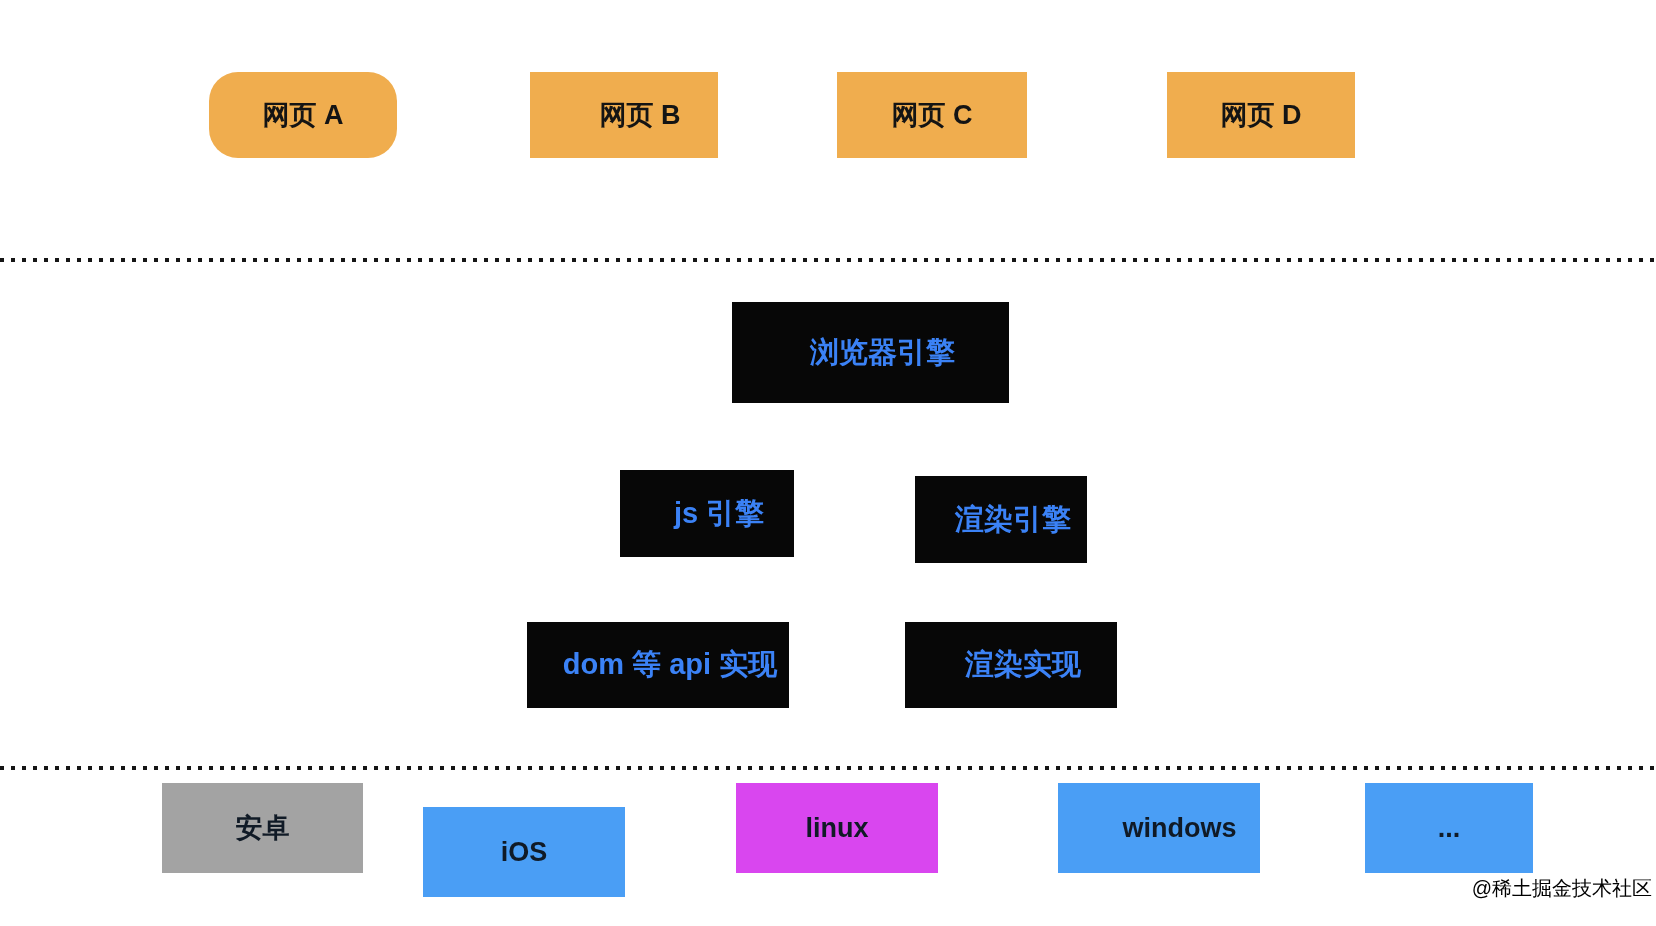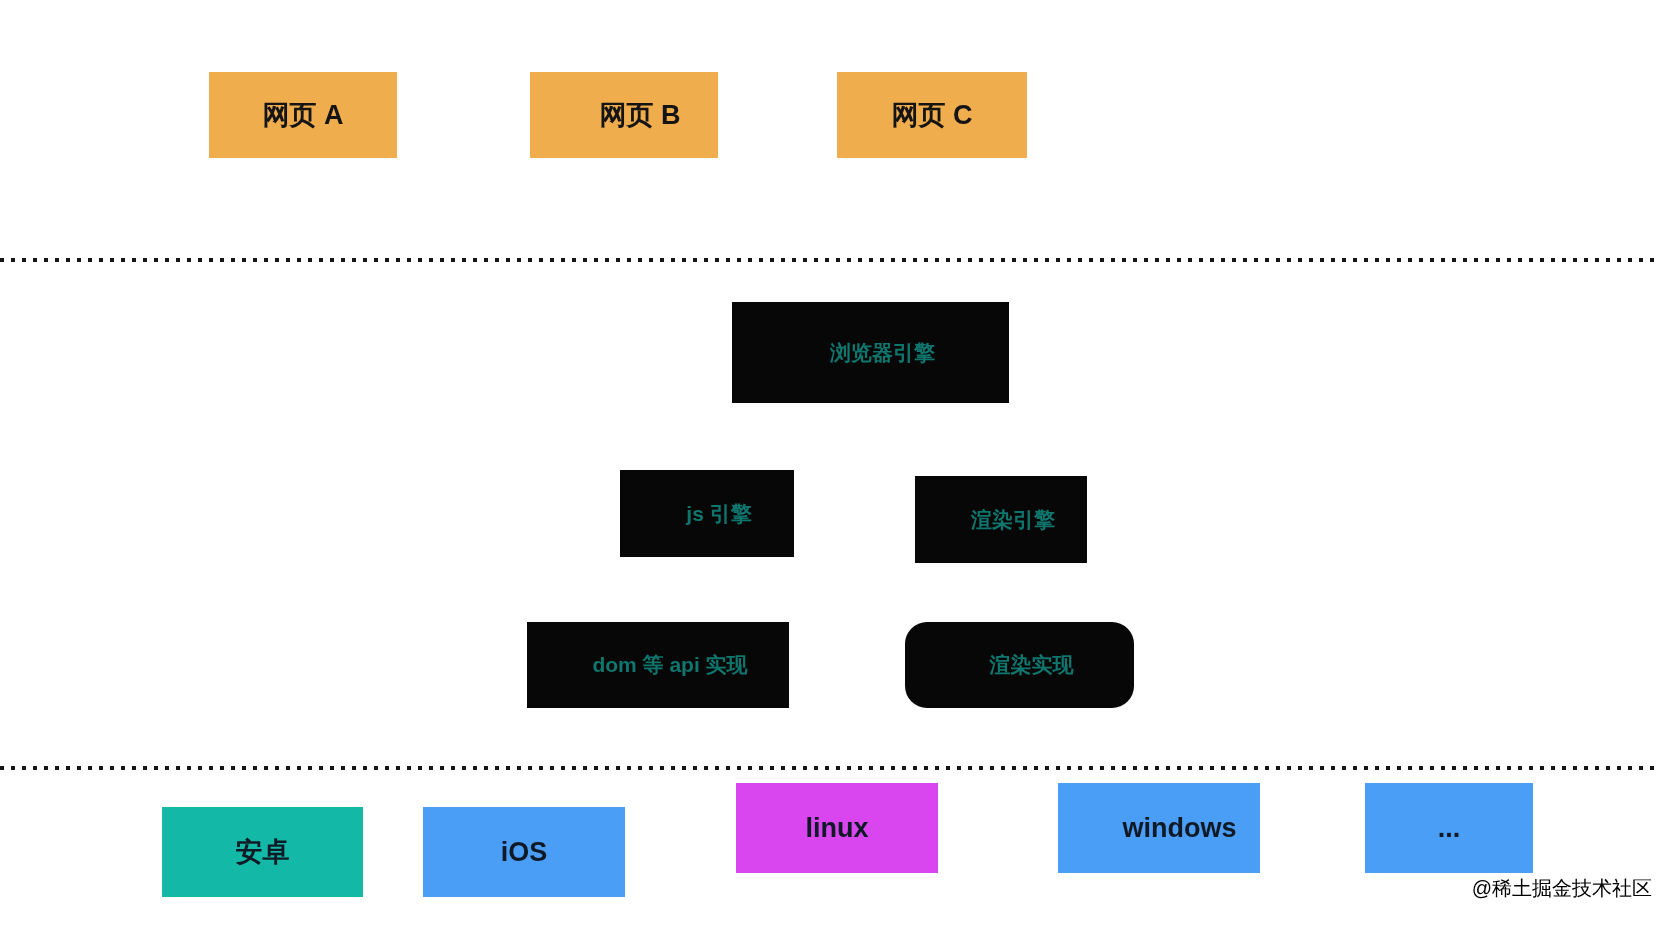--- a/index.html
+++ b/index.html
@@ -41,29 +41,29 @@
     left: 0;
     width: 100%;
     height: 4px;
     background: repeating-linear-gradient(to right, #151515 0 4px, transparent 4px 11px);
   }
   #separator-top    { top: 258px; }
   #separator-bottom { top: 766px; }
 
   
   .engine-node {
-    color: #0f766e;
-    font-size: 21px;
+    color: #3b82f6;
+    font-size: 29px;
     padding-left: 24px;
   }
   #browser-engine { left: 732px; top: 302px; width: 277px; height: 101px; }
   #js-engine      { left: 620px; top: 470px; width: 174px; height: 87px;  }
   #render-engine  { left: 915px; top: 470px; width: 172px; height: 87px; margin-top: 6px;  }
   #dom-api-impl   { left: 527px; top: 622px; width: 262px; height: 86px;  }
-  #render-impl    { left: 905px; top: 622px; width: 229px; height: 86px; border-radius: 22px;  }
+  #render-impl    { left: 905px; top: 622px; width: 212px; height: 86px;  }
 
   
   .platform-node {
     height: 90px;
     color: #101a26;
     font-size: 27px;
   }
   #platform-android { left: 162px;  top: 783px; width: 201px; }
   #platform-ios     { left: 423px;  top: 783px; width: 202px; }
   #platform-linux   { left: 736px;  top: 783px; width: 202px; }
@@ -78,37 +78,38 @@
     font-size: 20px;
     font-weight: normal;
     white-space: nowrap;
   }
 </style>
 </head>
 <body>
 
 <div class="canvas">
 
-  <div class="node web-node" id="web-a" style="background-color: rgb(240, 173, 78);">网页 A</div>
+  <div class="node web-node" id="web-a" style="background-color: rgb(240, 173, 78); border-radius: 29px;">网页 A</div>
   <div class="node web-node" id="web-b" style="background-color: rgb(240, 173, 78); padding-left: 32px;">网页 B</div>
   <div class="node web-node" id="web-c" style="background-color: rgb(240, 173, 78);">网页 C</div>
+  <div class="node web-node" id="web-d" style="background-color: rgb(240, 173, 78);">网页 D</div>
 
   <div class="dashed-separator" id="separator-top"></div>
 
   <div class="node engine-node" id="browser-engine" style="background-color: rgb(7, 7, 7);">浏览器引擎</div>
 
   <div class="node engine-node" id="js-engine" style="background-color: rgb(7, 7, 7);">js 引擎</div>
   <div class="node engine-node" id="render-engine" style="background-color: rgb(7, 7, 7);">渲染引擎</div>
 
   <div class="node engine-node" id="dom-api-impl" style="background-color: rgb(7, 7, 7);">dom 等 api 实现</div>
   <div class="node engine-node" id="render-impl" style="background-color: rgb(7, 7, 7);">渲染实现</div>
 
   <div class="dashed-separator" id="separator-bottom"></div>
 
-  <div class="node platform-node" id="platform-android" style="background-color: #14b8a6; margin-top: 24px;">安卓</div>
+  <div class="node platform-node" id="platform-android" style="background-color: #a3a3a3;">安卓</div>
   <div class="node platform-node" id="platform-ios" style="background-color: rgb(74, 158, 245); margin-top: 24px;">iOS</div>
   <div class="node platform-node" id="platform-linux" style="background-color: #d946ef;">linux</div>
   <div class="node platform-node" id="platform-windows" style="background-color: rgb(74, 158, 245); padding-left: 41px;">windows</div>
   <div class="node platform-node" id="platform-more" style="background-color: rgb(74, 158, 245);">...</div>
 
   <div id="watermark" style="color: #000000;">@稀土掘金技术社区</div>
 
 </div>
 
 </body></html>

